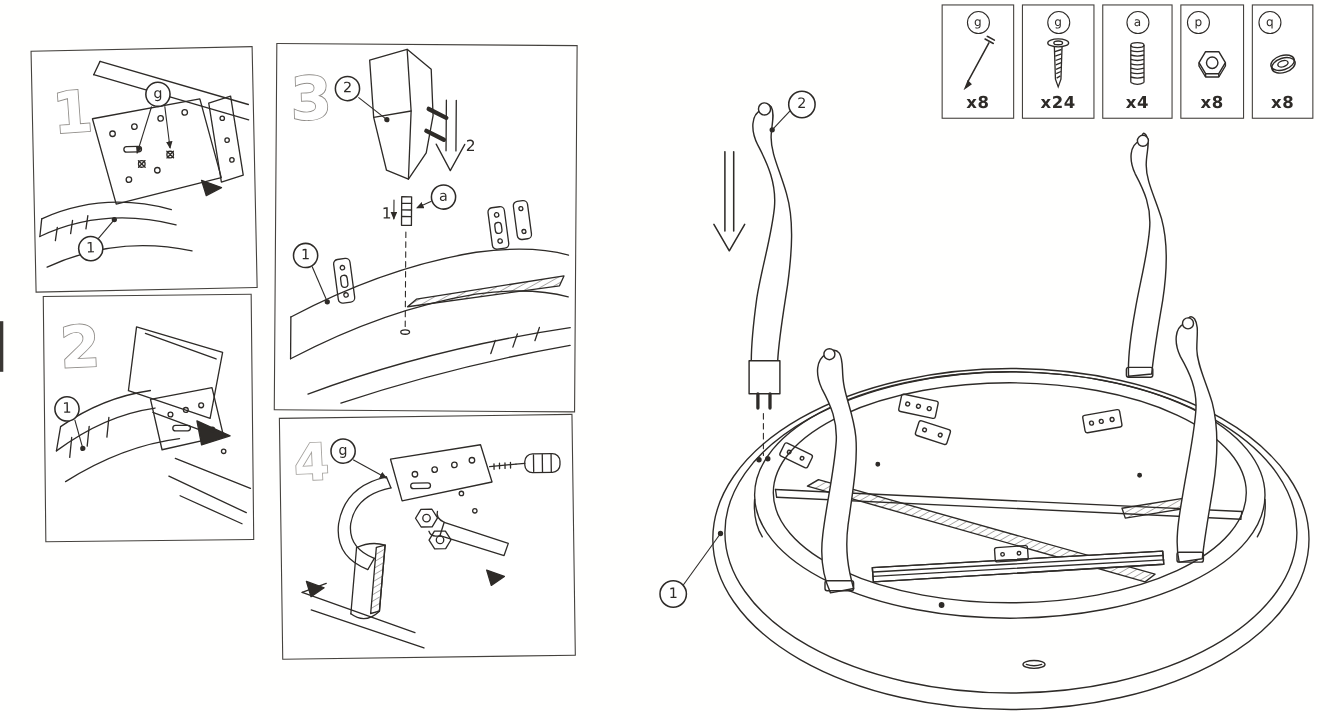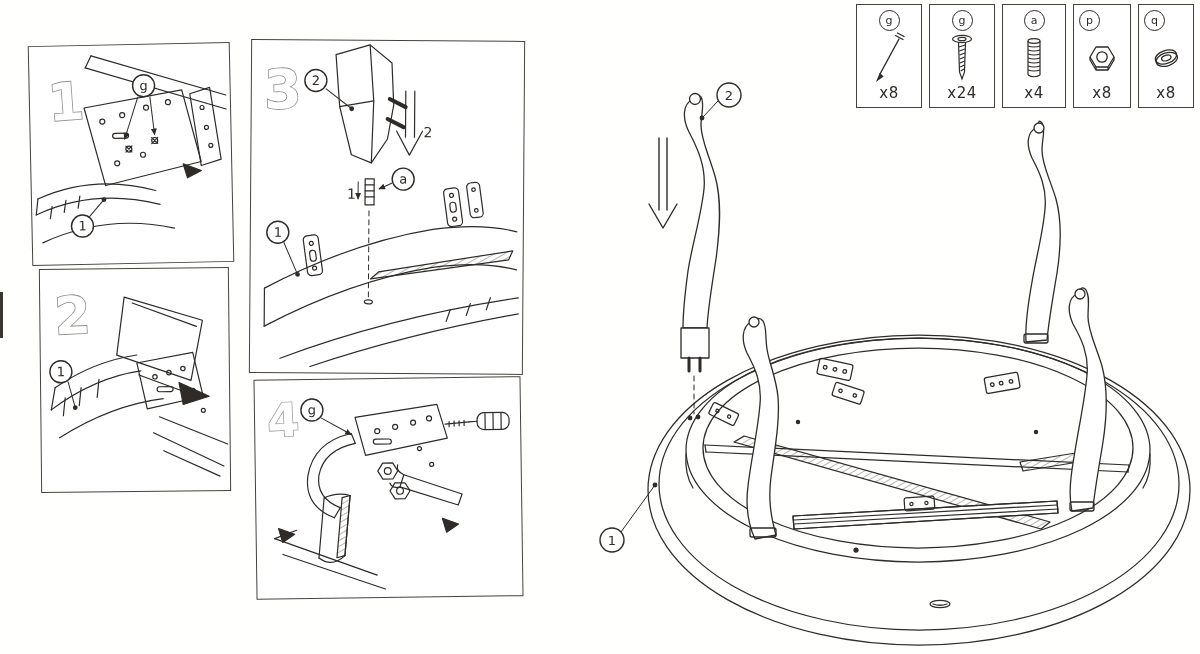--- a/index.html
+++ b/index.html
@@ -17,21 +17,21 @@
   .lbl{font-size:14px;}
   
   #legend{position:absolute;left:856px;top:4px;display:flex;gap:7px;align-items:flex-start;}
   .hw-box{border:1.6px solid #45423e;height:104px;background:#fff;box-sizing:border-box;
           display:flex;flex-direction:column;align-items:center;justify-content:space-between;
           padding:5px 4px 5px;}
   .hw-circle{width:19px;height:19px;border:1.4px solid #2e2b28;border-radius:50%;
              font-size:11px;line-height:19px;text-align:center;flex:none;}
   .hw-left{align-self:flex-start;margin-left:1px;}
   .hw-icon{flex:1;display:flex;align-items:center;justify-content:center;}
-  .hw-qty{font-size:15px;font-weight:400;letter-spacing:.5px;}
+  .hw-qty{font-size:15px;font-weight:700;letter-spacing:.5px;}
   #main-illo{position:absolute;left:588px;top:70px;width:612px;height:584px;}
   #scan-mark{position:absolute;left:0;top:292px;width:3px;height:46px;background:#3a3733;}
 </style>
 </head>
 <body>
 
 <div id="canvas">
 
   <div id="scan-mark"></div>
 

